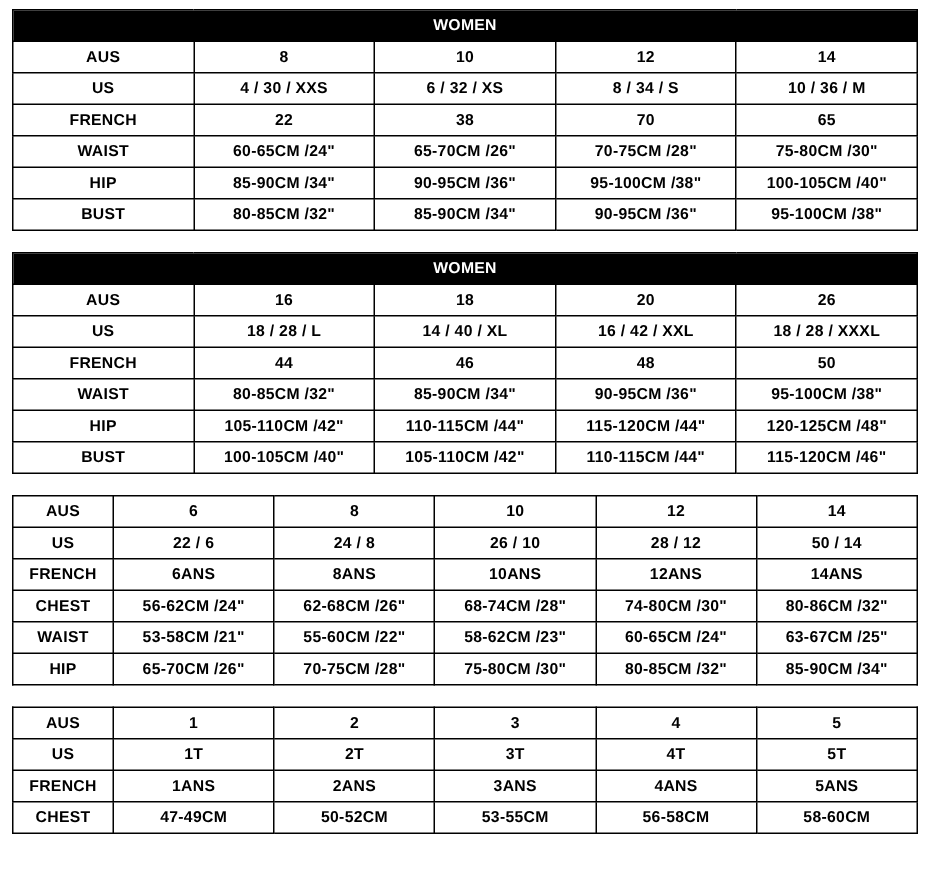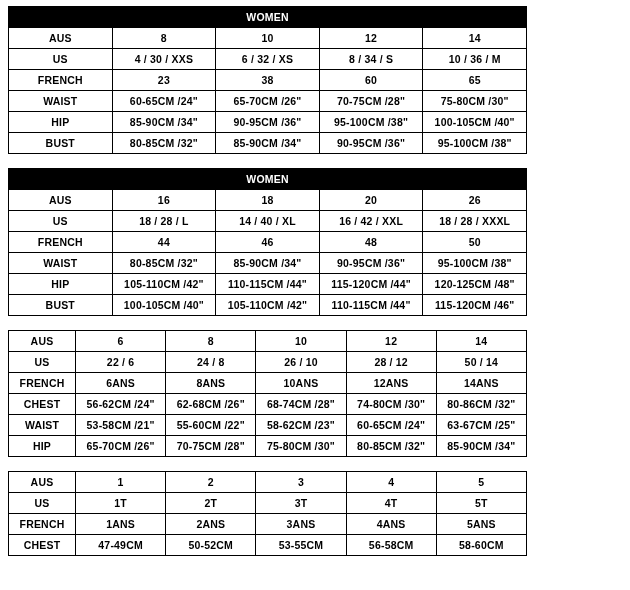--- a/index.html
+++ b/index.html
@@ -13,21 +13,21 @@
     font-family: "Liberation Sans", sans-serif;
     color: #000000;
     overflow: hidden;
   }
   .page {
     width: 630px;
     padding: 6px 8px 0 8px;
     box-sizing: border-box;
   }
   table.size-table {
-    width: 519px;
+    width: 604px;
     border-collapse: collapse;
     table-layout: fixed;
     margin-bottom: 14px;
     background: #ffffff;
   }
   table.size-table td, table.size-table th {
     border: 1px solid #000000;
     text-align: center;
     vertical-align: middle;
     font-size: 10.5px;
@@ -78,23 +78,23 @@
       </tr>
       <tr>
         <td class="rowlabel">US</td>
         <td class="cell">4 / 30 / XXS</td>
         <td class="cell">6 / 32 / XS</td>
         <td class="cell">8 / 34 / S</td>
         <td class="cell">10 / 36 / M</td>
       </tr>
       <tr>
         <td class="rowlabel">FRENCH</td>
-        <td class="cell">23</td>
+        <td class="cell">22</td>
         <td class="cell">38</td>
-        <td class="cell">60</td>
+        <td class="cell">70</td>
         <td class="cell">65</td>
       </tr>
       <tr>
         <td class="rowlabel">WAIST</td>
         <td class="cell">60-65CM /24"</td>
         <td class="cell">65-70CM /26"</td>
         <td class="cell">70-75CM /28"</td>
         <td class="cell">75-80CM /30"</td>
       </tr>
       <tr>

